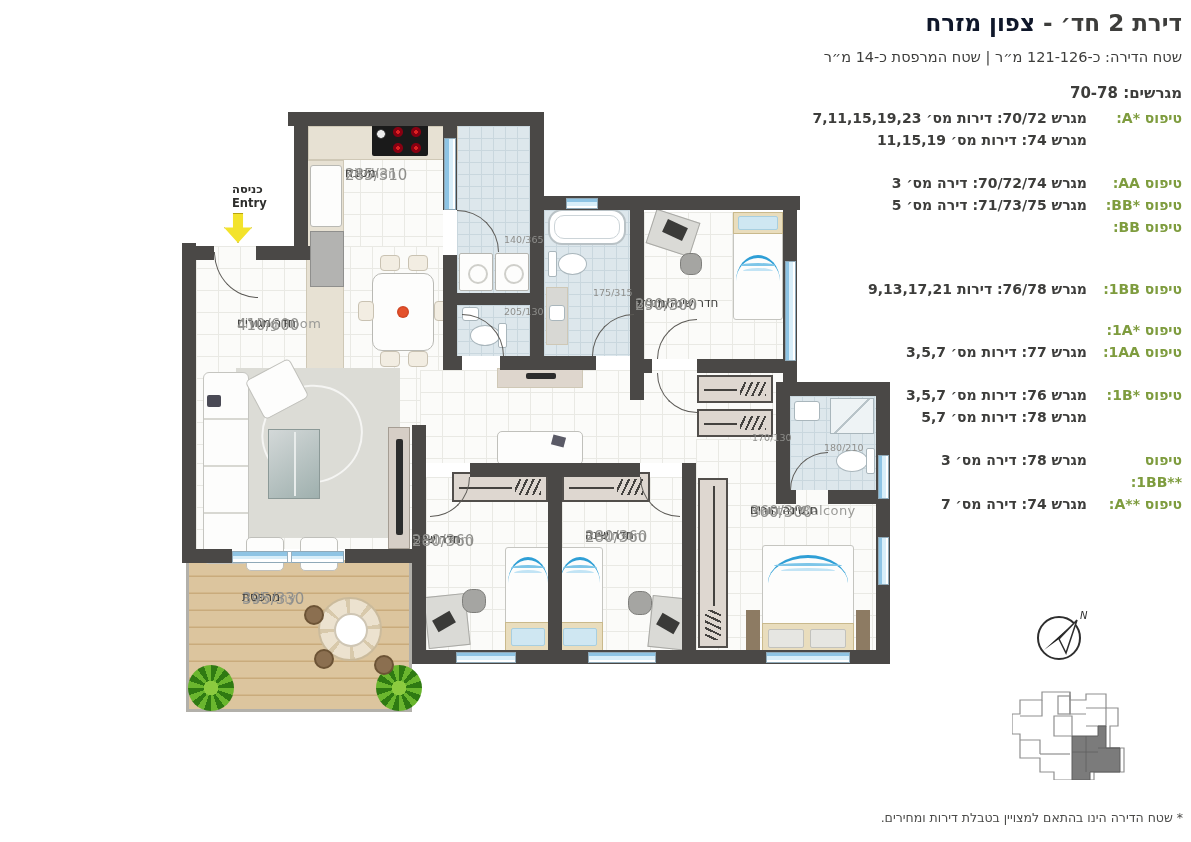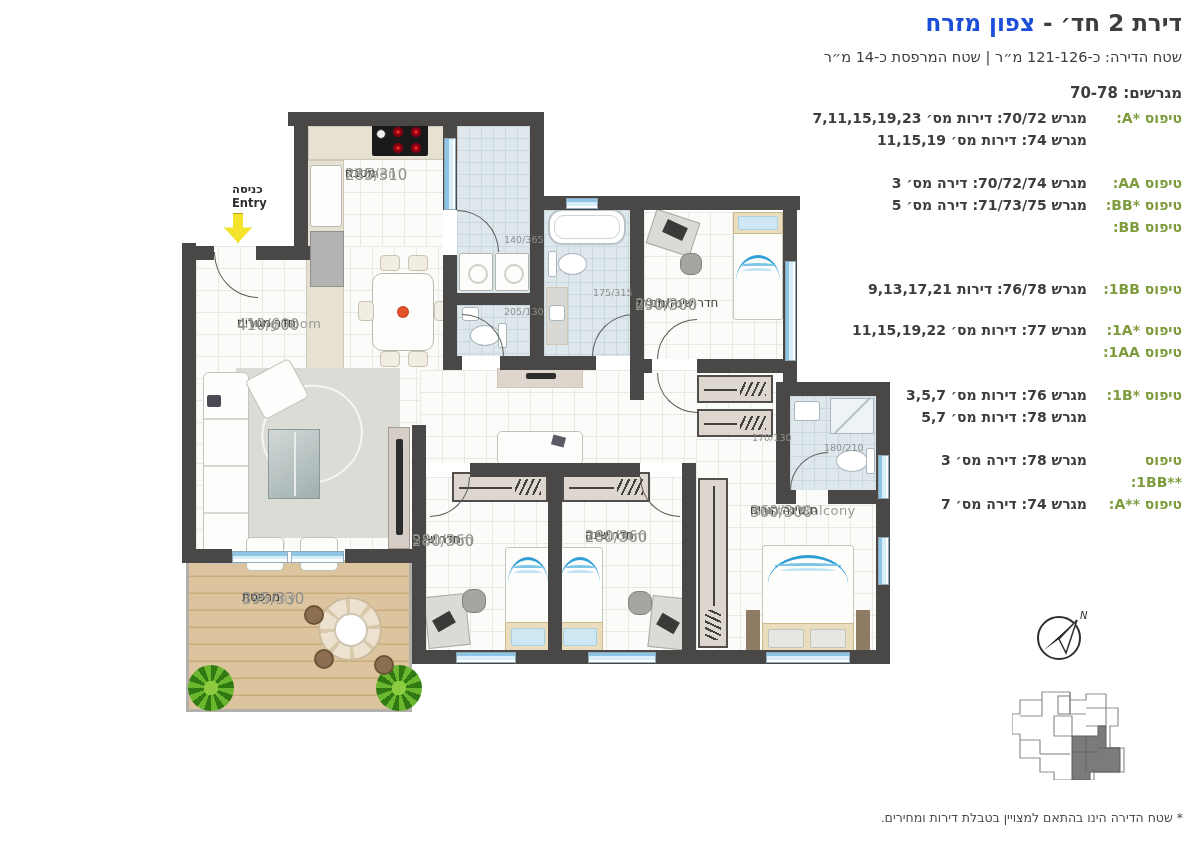--- a/index.html
+++ b/index.html
@@ -3,21 +3,21 @@
 <meta charset="utf-8">
 <style>
   html,body{margin:0;padding:0;}
   body{width:1191px;height:842px;position:relative;background:#fff;overflow:hidden;
        font-family:"DejaVu Sans", sans-serif;color:#3d3d3b;}
 
   
   .info{position:absolute;top:10px;right:9px;width:420px;text-align:right;}
   .title{font-size:23px;font-weight:bold;margin:0 0 0 0;line-height:1.2;}
   .t-dark{color:#3d3d3b;}
-  .t-green{color:#1d4ed8;text-align:center;}
+  .t-green{color:#0f172a;text-align:center;}
   .subtitle{margin-top:11px;font-size:14.5px;color:#3d3d3b;}
   .lots{margin-top:19px;font-size:15px;font-weight:bold;}
   .types{margin-top:5px;}
   .trow{display:flex;gap:9px;line-height:22px;}
   .tlabel{width:86px;flex:0 0 86px;color:#7e9c3e;font-weight:bold;font-size:14px;}
   .tlines{flex:1;font-size:14px;font-weight:bold;color:#3d3d3b;}
   .mt-sm{margin-top:21px;}
   .mt-lg{margin-top:40px;}
   .mt-md{margin-top:19px;}
   .footnote{position:absolute;top:810px;right:8px;font-size:12.5px;color:#4b4b49;}
@@ -152,26 +152,26 @@
       <span class="tlabel">טיפוס BB:</span>
     </div>
     <div class="trow mt-lg">
       <span class="tlabel">טיפוס 1BB:</span>
       <div class="tlines">
           <div>מגרש 76/78: דירות 9,13,17,21</div>
         </div>
     </div>
     <div class="trow mt-md">
       <span class="tlabel">טיפוס *1A:</span>
-      <div class="tlines">
-          <div>מגרש 77: דירות מס׳ 11,15,19,22</div>
-        </div>
     </div>
     <div class="trow">
       <span class="tlabel">טיפוס 1AA:</span>
+      <div class="tlines">
+          <div>מגרש 77: דירות מס׳ 3,5,7</div>
+        </div>
     </div>
     <div class="trow mt-sm">
       <span class="tlabel">טיפוס *1B:</span>
       <div class="tlines">
         <div>מגרש 76: דירות מס׳ 3,5,7</div>
         <div>מגרש 78: דירות מס׳ 5,7</div>
       </div>
     </div>
     <div class="trow mt-sm">
       <span class="tlabel">טיפוס **1BB:</span>

